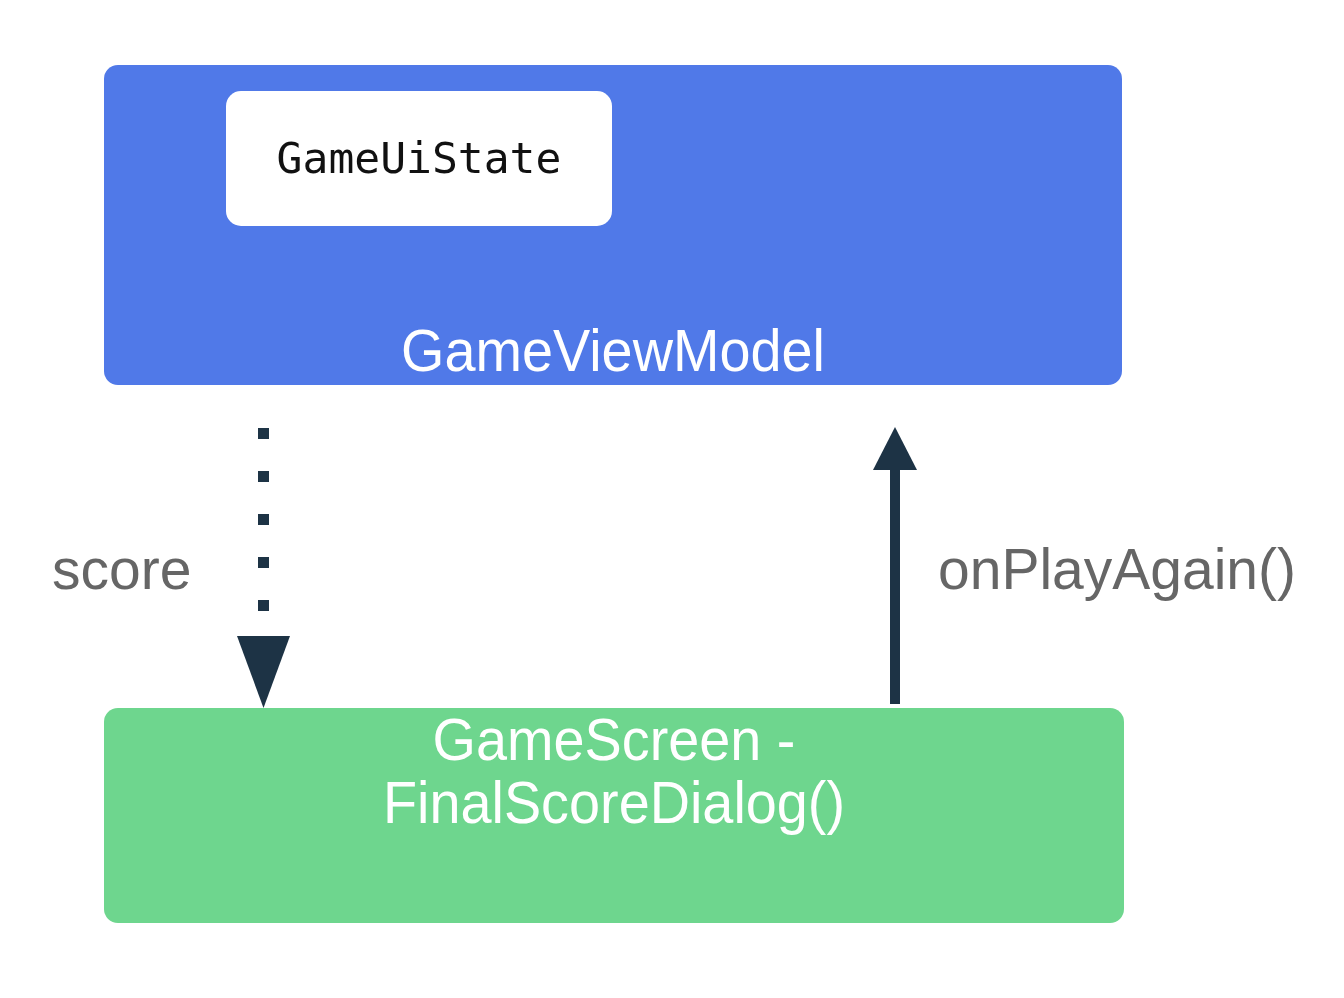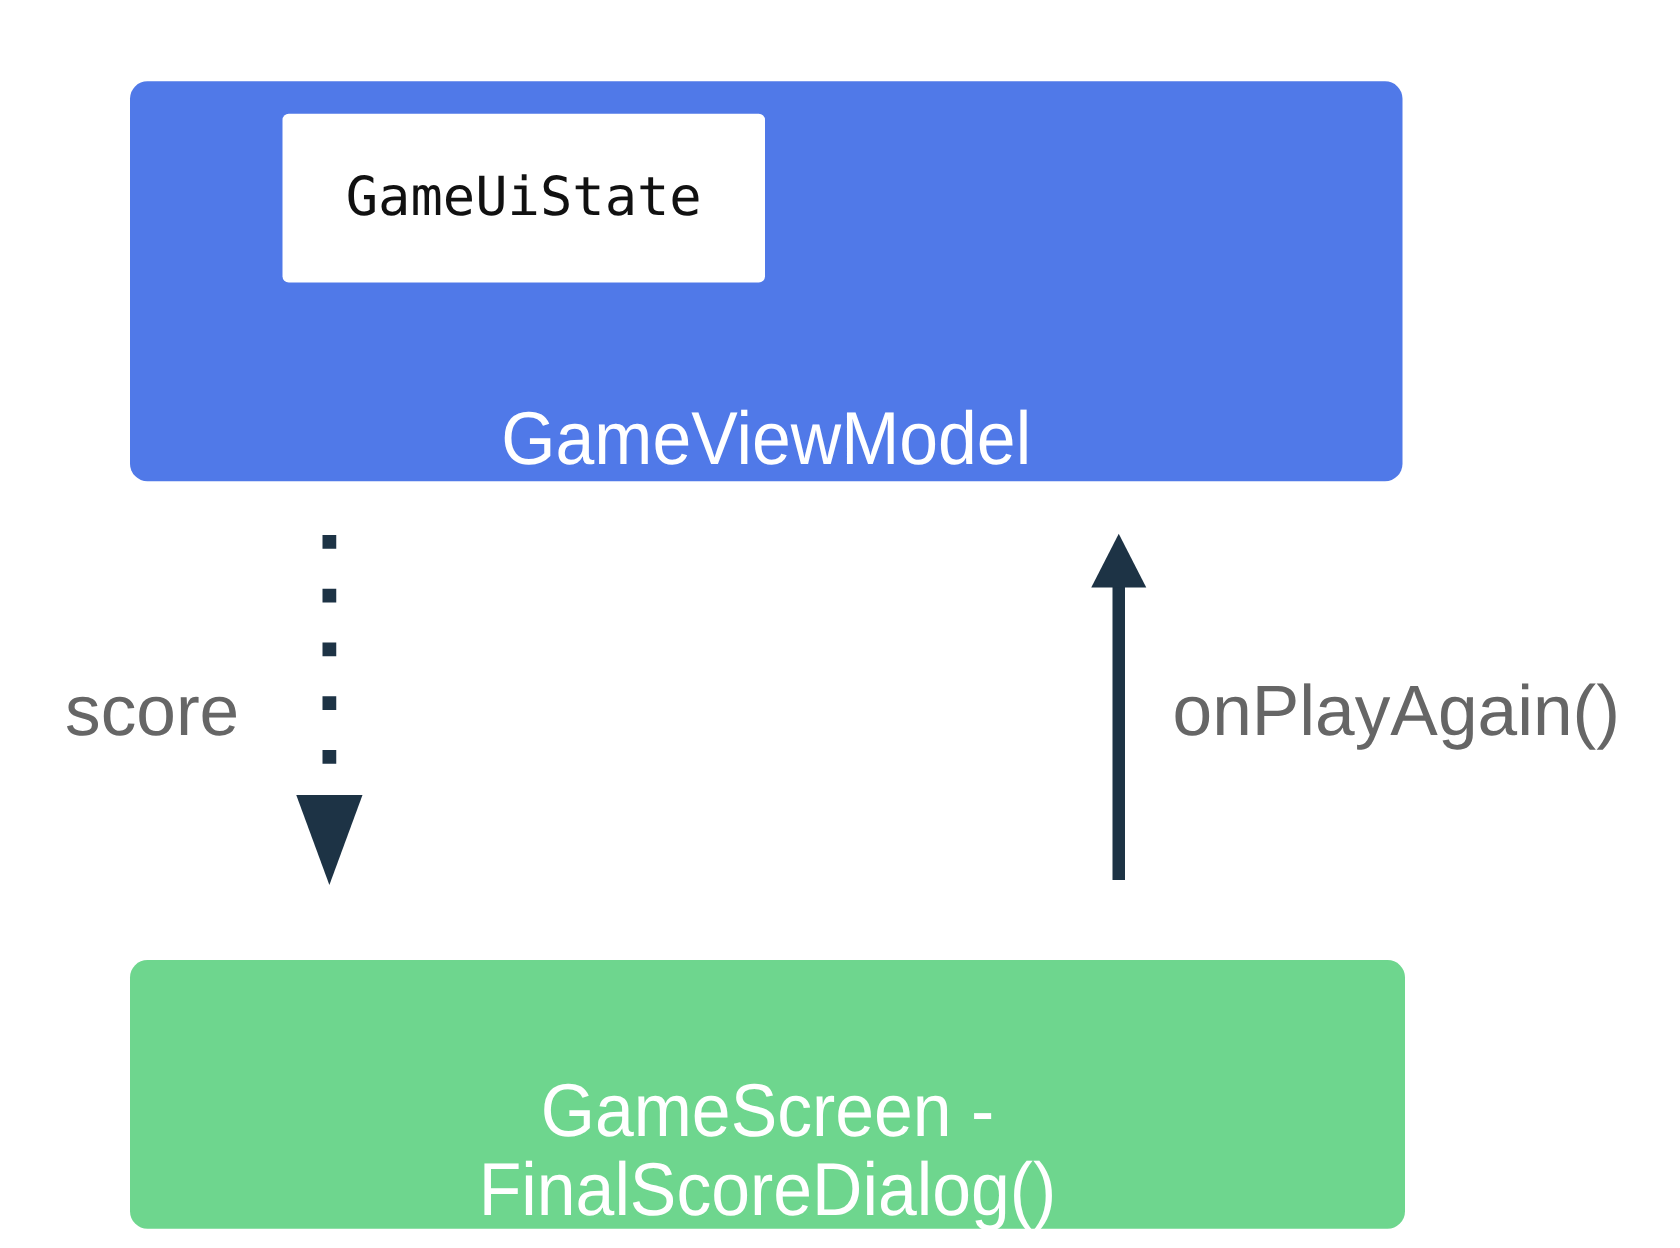--- a/index.html
+++ b/index.html
@@ -29,38 +29,38 @@
   #viewmodel-box {
     left: 104px;
     top: 65px;
     width: 1018px;
     height: 320px;
     background: #5079e8;
   }
 
   #screen-box {
     left: 104px;
-    top: 768px;
+    top: 708px;
     width: 1020px;
     height: 215px;
     background: #6ed68e;
     display: flex;
-    align-items: flex-end;
+    align-items: flex-start;
     justify-content: center;
   }
 
   
   #uistate-chip {
     position: absolute;
     left: 122px;
     top: 26px;
     width: 386px;
     height: 135px;
     background: #ffffff;
-    border-radius: 5px;
+    border-radius: 15px;
     display: flex;
     align-items: center;
     justify-content: center;
     box-sizing: border-box;
   }
   #uistate-chip .chip-label {
     font-family: "DejaVu Sans Mono", "Liberation Mono", monospace;
     font-size: 43px;
     color: #111111;
     letter-spacing: 0px;

